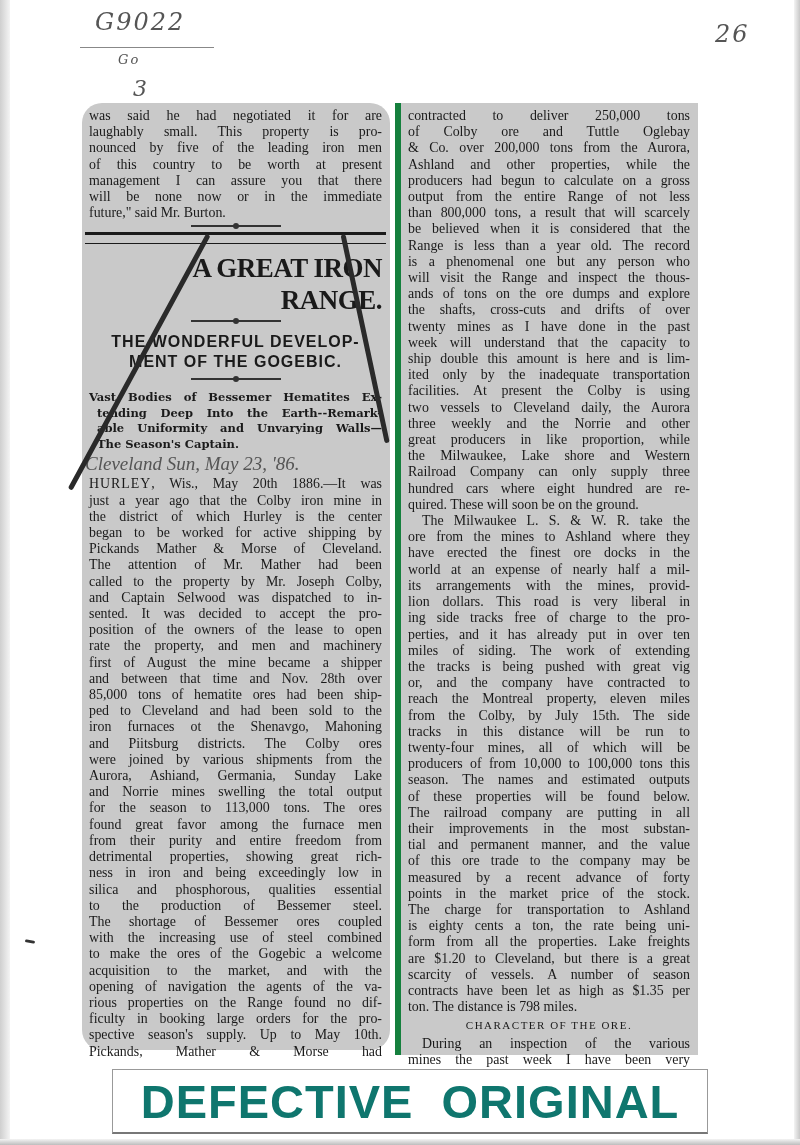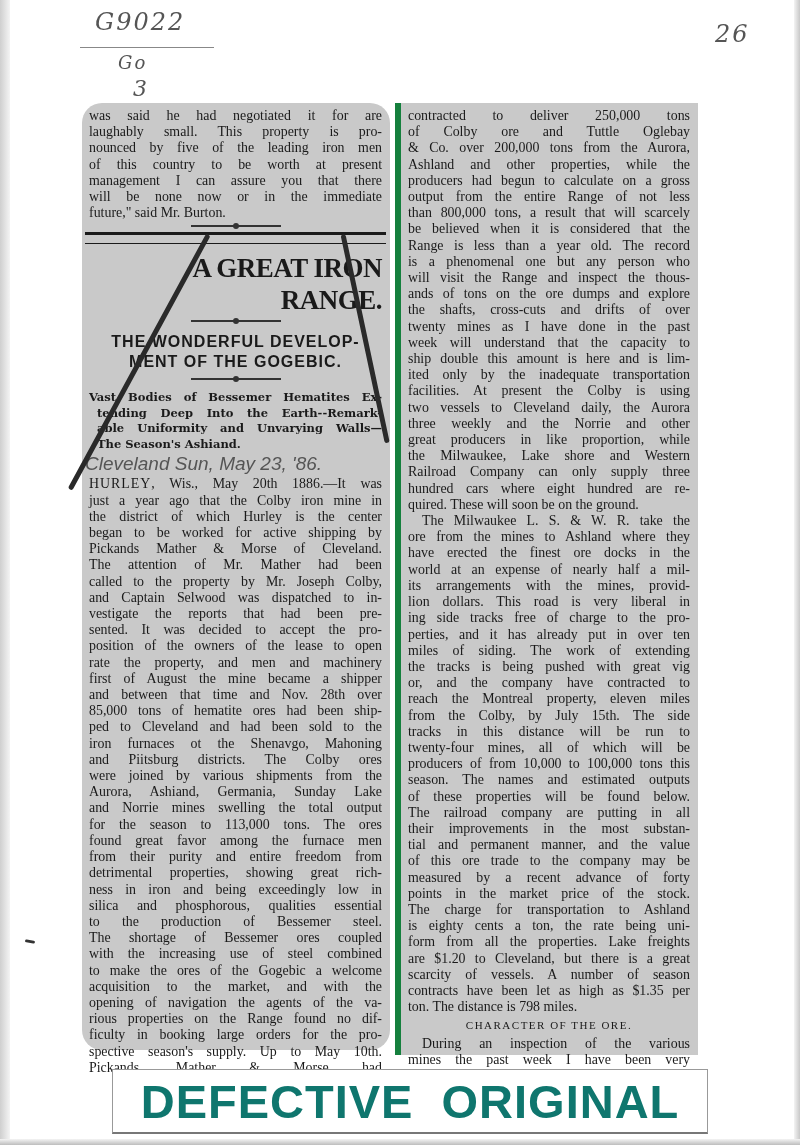--- a/index.html
+++ b/index.html
@@ -20,21 +20,21 @@
   .bottom-edge {
     position: absolute; left: 0; bottom: 0; width: 800px; height: 6px;
     background: linear-gradient(to top, #bdbdbd, #f4f4f4);
   }
   .handwriting {
     position: absolute; font-family: "DejaVu Serif", serif; font-style: italic;
     color: #555; letter-spacing: 2px;
   }
   .call-number { left: 95px; top: 8px; font-size: 24px; }
   .call-rule { position: absolute; left: 80px; top: 47px; width: 134px; height: 1px; background: #888; }
-  .call-sub { left: 118px; top: 52px; font-size: 18px; }
+  .call-sub { left: 118px; top: 52px; font-size: 13px; }
   .call-sub2 { left: 133px; top: 76px; font-size: 22px; }
   .page-number { left: 715px; top: 20px; font-size: 24px; }
 
   .column {
     position: absolute; background: #c9c9c9;
     font-size: 13.9px; line-height: 16.2px; text-align: justify;
     padding: 5px 8px 2px 7px; box-sizing: border-box;
   }
   .col-left { left: 82px; top: 103px; width: 308px; height: 947px; border-radius: 20px; }
   .col-right { left: 395px; top: 103px; width: 303px; height: 952px; border-left: 6px solid #15803d; }
@@ -60,21 +60,21 @@
     font-family: "Liberation Sans", sans-serif; font-weight: bold;
     font-size: 16px; line-height: 20px; text-align: center; letter-spacing: 1px;
     margin: 10px 0 6px;
   }
   .deck {
     font-family: "DejaVu Serif", serif; font-weight: bold;
     font-size: 11.5px; line-height: 15.5px; margin: 10px 0 2px;
   }
   .deck .line { text-indent: 0; }
   .annotation {
-    font-family: Liberation Sans, sans-serif; font-style: italic; color: #555;
+    font-family: Liberation Serif, serif; font-style: italic; color: #555;
     font-size: 19px; line-height: 24px; margin: -2px 0 0 -4px; white-space: nowrap;
   }
   .smallcaps { font-variant: small-caps; letter-spacing: 1px; }
   .section-head {
     font-size: 11px; letter-spacing: 1.5px; text-align: center; margin: 2px 0;
   }
   .indent { text-indent: 14px; }
 
   .pen-stroke {
     position: absolute; background: #2a2a2a; height: 5px; border-radius: 3px;
@@ -127,35 +127,34 @@
   <div class="subhead">
     <span class="line center">THE WONDERFUL DEVELOP-</span>
     <span class="line center">MENT OF THE GOGEBIC.</span>
   </div>
   <div class="short-rule"></div>
 
   <div class="deck">
     <span class="line">Vast Bodies of Bessemer Hematites Ex-</span>
     <span class="line" style="padding-left:8px">tending Deep Into the Earth--Remark-</span>
     <span class="line" style="padding-left:8px">able Uniformity and Unvarying Walls—</span>
-    <span class="line last" style="padding-left:8px">The Season's Ashiand.</span>
+    <span class="line last" style="padding-left:8px">The Season's Captain.</span>
   </div>
 
   <div class="annotation">Cleveland Sun, May 23, '86.</div>
 
   <div>
     <span class="line"><span class="smallcaps">HURLEY</span><span>, Wis., May 20th 1886.—It was</span></span>
     <span class="line">just a year ago that the Colby iron mine in</span>
     <span class="line">the district of which Hurley is the center</span>
     <span class="line">began to be worked for active shipping by</span>
     <span class="line">Pickands Mather &amp; Morse of Cleveland.</span>
     <span class="line">The attention of Mr. Mather had been</span>
     <span class="line">called to the property by Mr. Joseph Colby,</span>
     <span class="line">and Captain Selwood was dispatched to in-</span>
-    <span class="line">vestigate the reports that had been pre-</span>
     <span class="line">sented. It was decided to accept the pro-</span>
     <span class="line">position of the owners of the lease to open</span>
     <span class="line">rate the property, and men and machinery</span>
     <span class="line">first of August the mine became a shipper</span>
     <span class="line">and between that time and Nov. 28th over</span>
     <span class="line">85,000 tons of hematite ores had been ship-</span>
     <span class="line">ped to Cleveland and had been sold to the</span>
     <span class="line">iron furnaces ot the Shenavgo, Mahoning</span>
     <span class="line">and Piitsburg districts. The Colby ores</span>
     <span class="line">were joined by various shipments from the</span>

